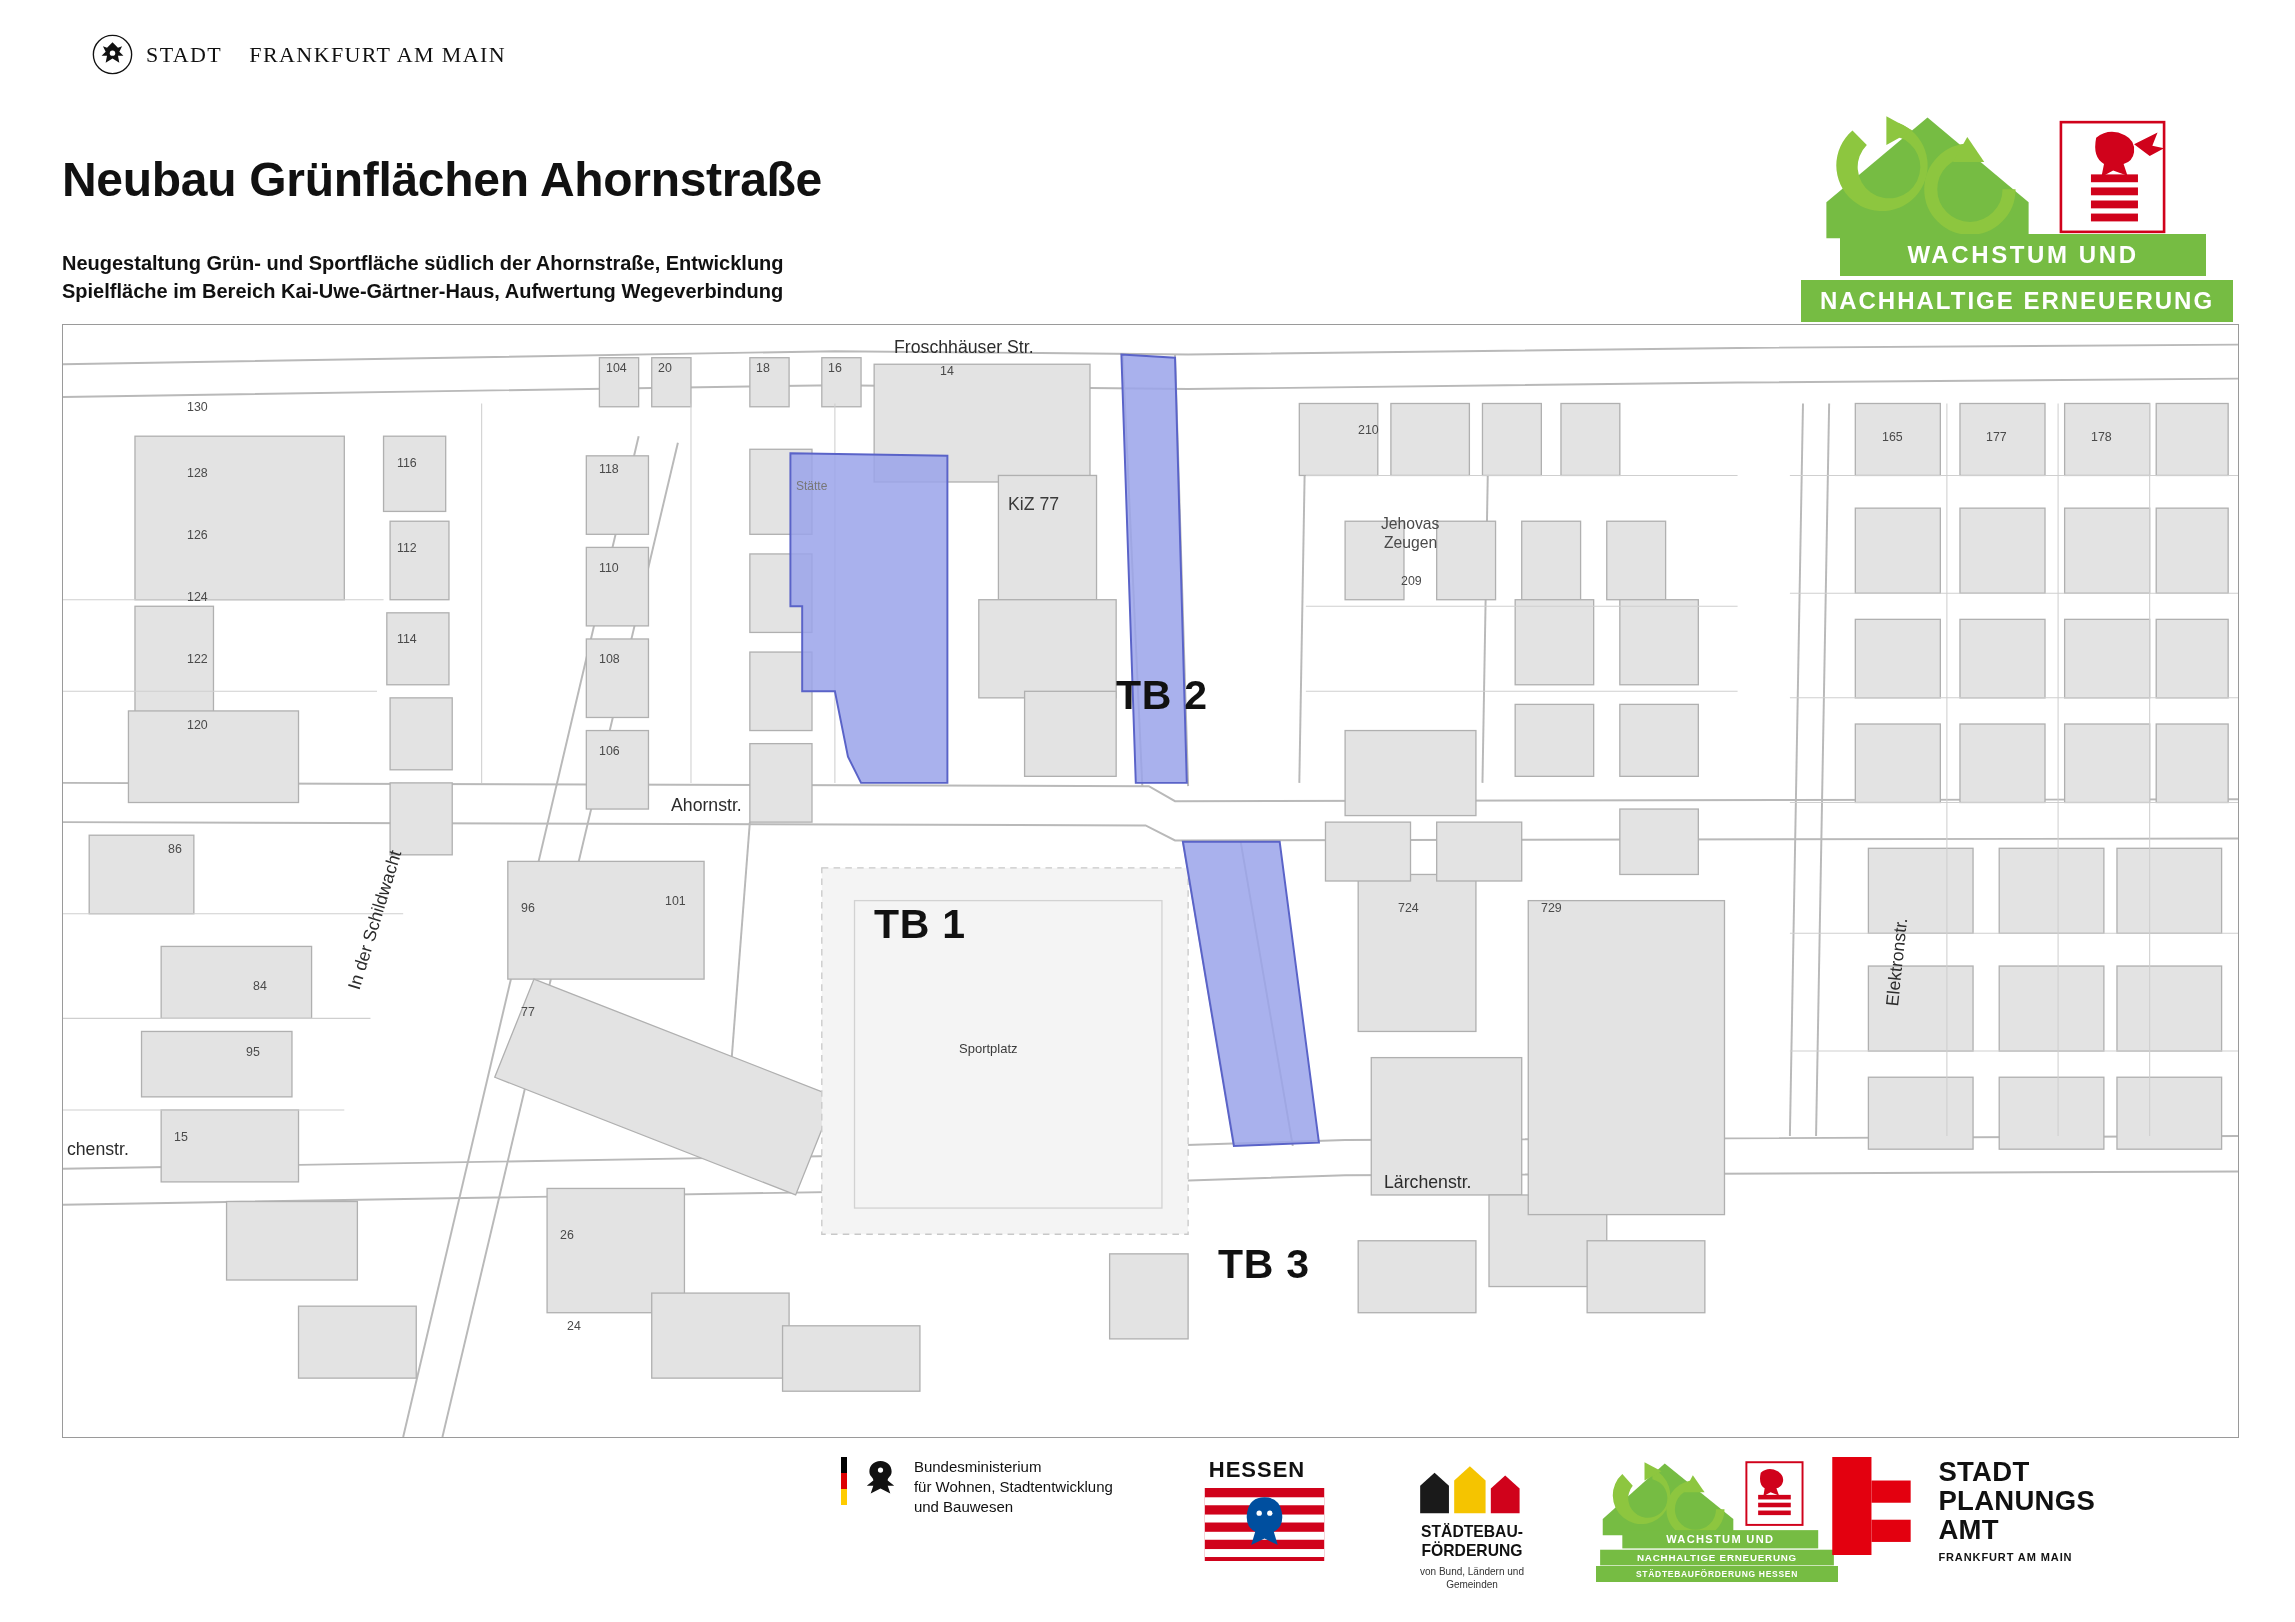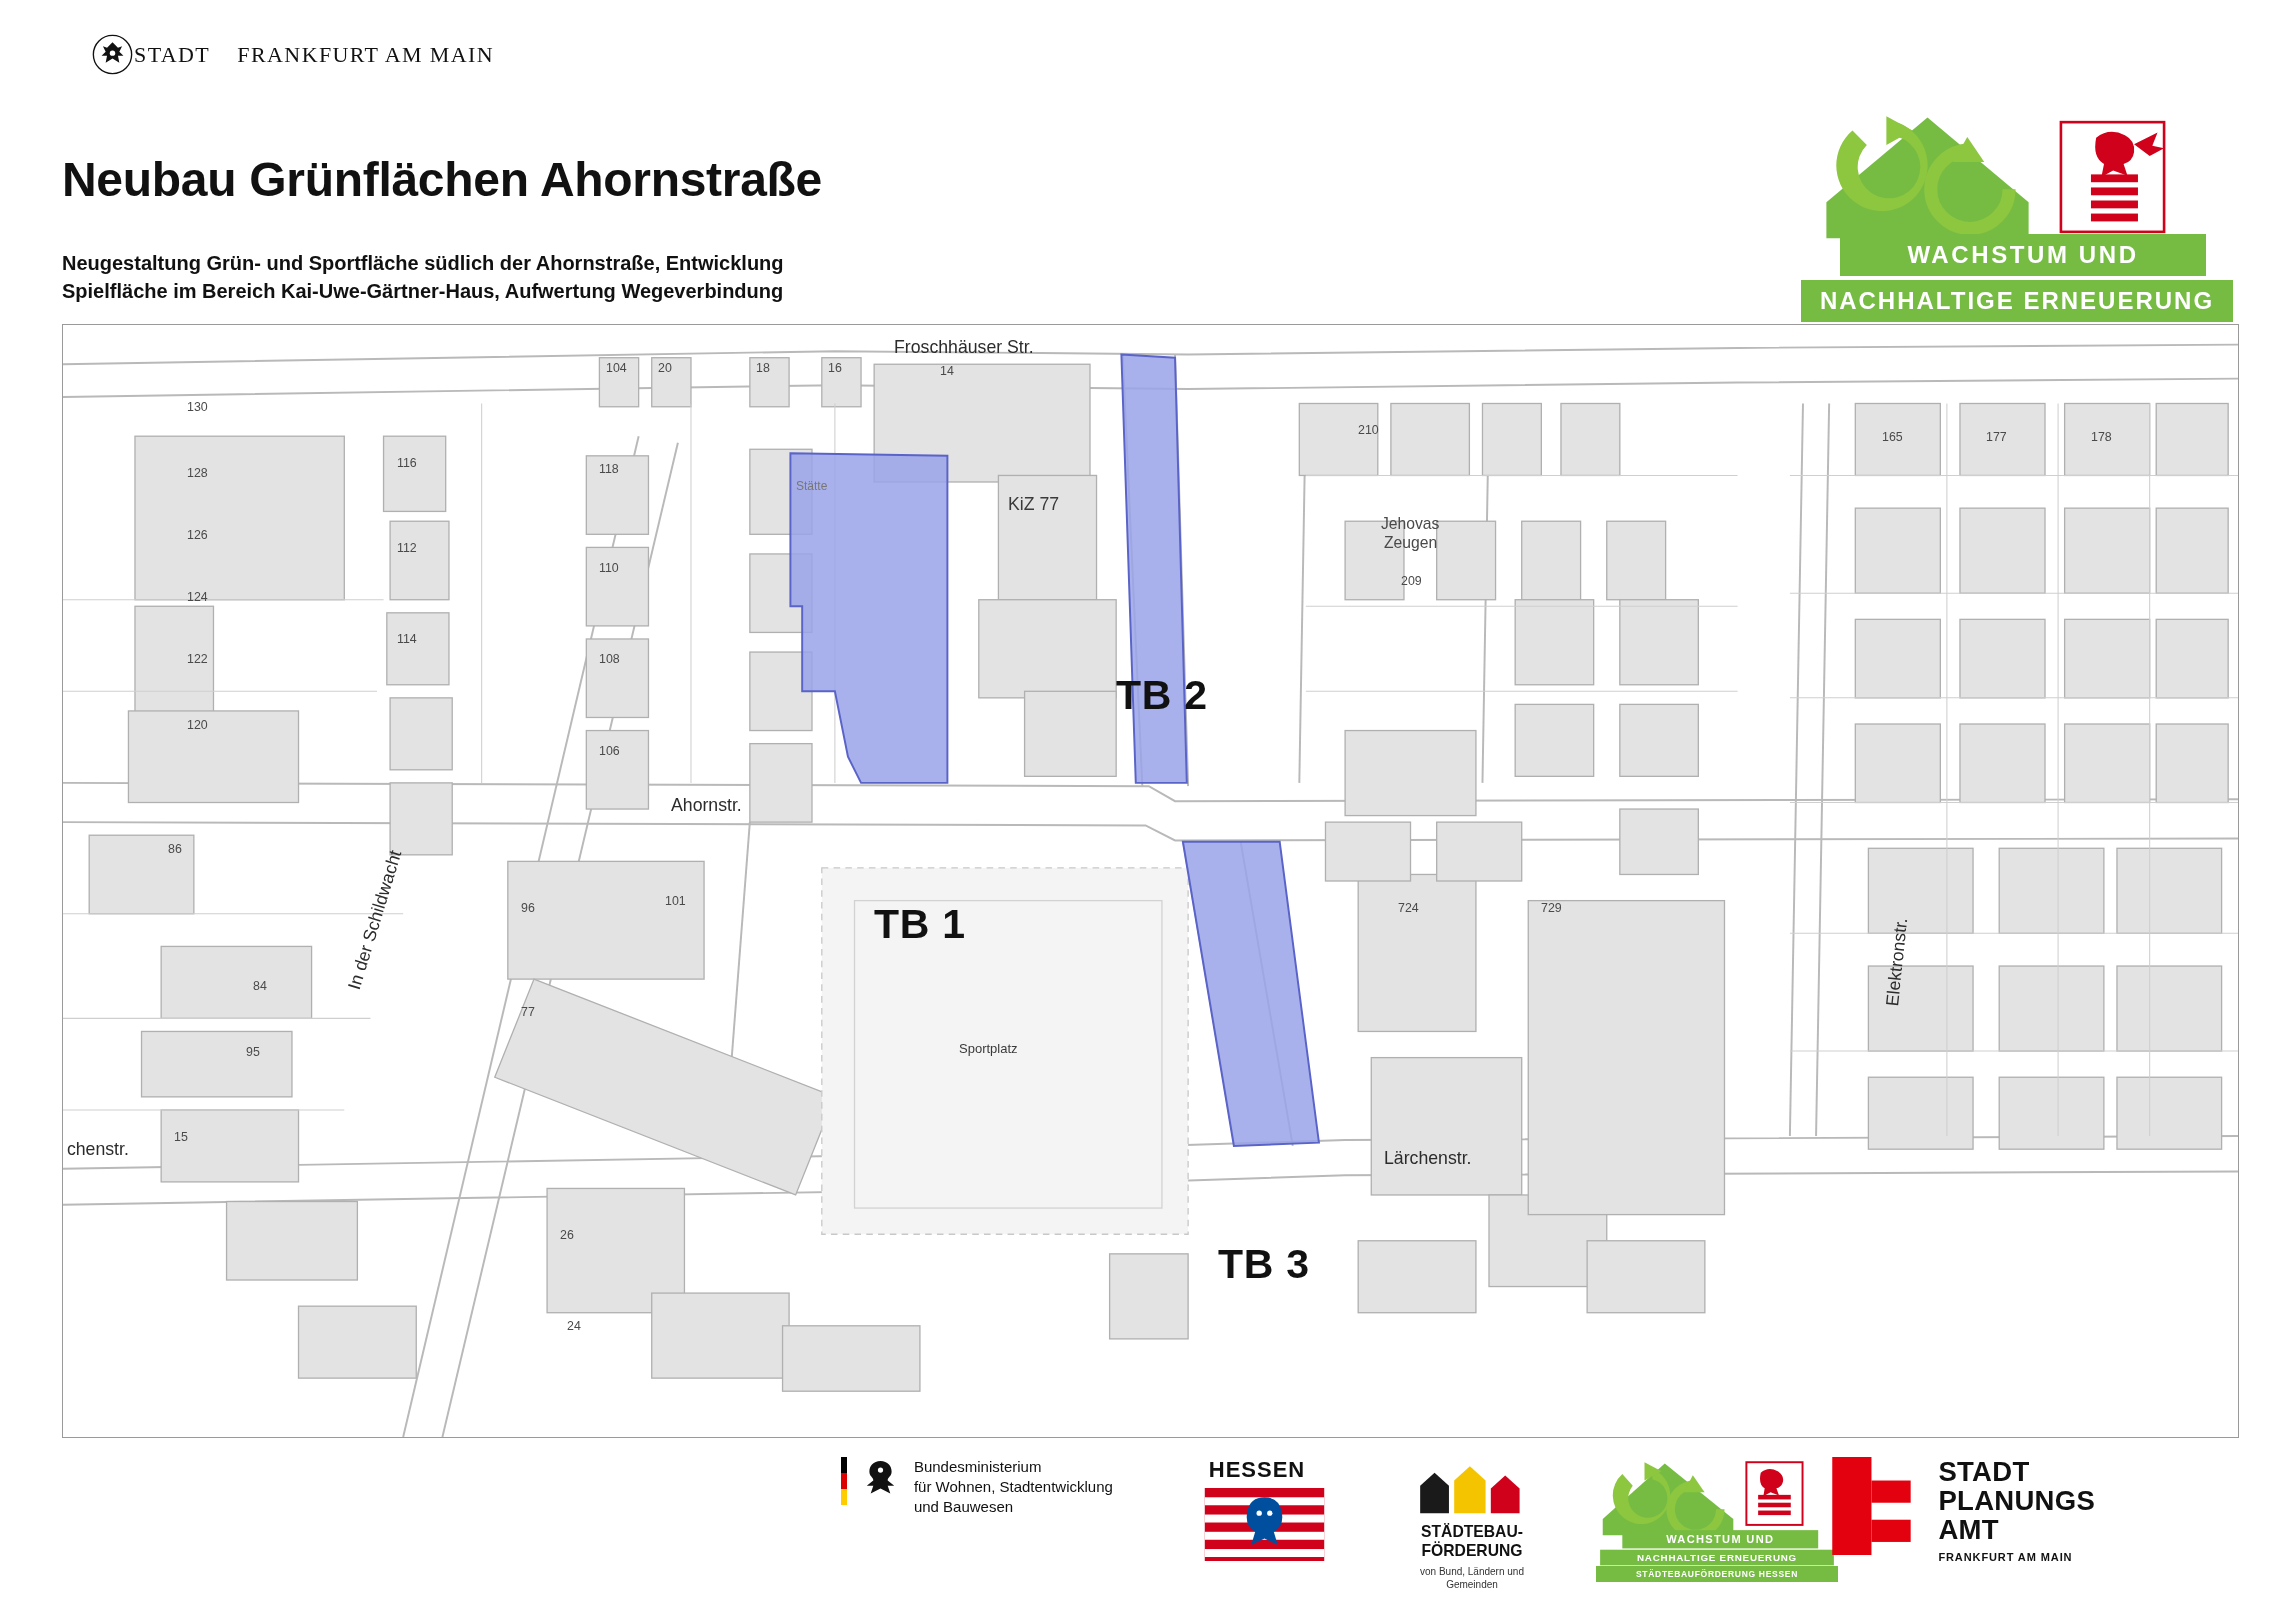--- a/index.html
+++ b/index.html
@@ -8,21 +8,21 @@
     background:#ffffff;
     font-family:"Liberation Sans", sans-serif;
     color:#1a1a1a;
     overflow:hidden;
     position:relative;
   }
 
   
   #header{position:absolute;left:0;top:0;width:2295px;height:324px;}
 
-  .city-logo{position:absolute;left:92px;top:34px;display:flex;align-items:center;gap:1px;text-align:right;}
+  .city-logo{position:absolute;left:92px;top:34px;display:flex;align-items:center;gap:13px;text-align:right;}
   .city-logo .eagle{width:41px;height:41px;}
   .city-logo .city-text{
     font-family:"Liberation Serif", serif;
     font-size:22px;letter-spacing:1.4px;color:#111;white-space:nowrap;
   }
 
   #kicker{
     position:absolute;left:62px;top:119px;
     font-size:31px;font-weight:bold;color:#111;letter-spacing:-0.1px;
   }
@@ -304,21 +304,21 @@
       <path d="M1712 790 L1860 790 L1920 1250 L1790 1255 Z"></path>
     </g>
   </svg>
 
   <div class="tb-label" style="left:811px;top:576px;">TB 1</div>
   <div class="tb-label" style="left:1053px;top:347px;">TB 2</div>
   <div class="tb-label" style="left:1155px;top:916px;">TB 3</div>
 
   <div class="street-label" style="left:831px;top:11.8px;">Froschhäuser Str.</div>
   <div class="street-label" style="left:608px;top:470px;">Ahornstr.</div>
-  <div class="street-label" style="left:1321px;top:823px;">Lärchenstr.</div>
+  <div class="street-label" style="left:1321px;top:847px;">Lärchenstr.</div>
   <div class="street-label" style="left:281px;top:661px;transform:rotate(-73deg);transform-origin:left top;">In der Schildwacht</div>
   <div class="street-label" style="left:1819px;top:680px;transform:rotate(-84deg);transform-origin:left top;">Elektronstr.</div>
   <div class="street-label" style="left:3.9px;top:814px;">chenstr.</div>
 
   <div class="place-label" style="left:896px;top:716px;">Sportplatz</div>
   <div class="place-label" style="left:945px;top:169px;font-size:17.7px;">KiZ 77</div>
   <div class="small-label" style="left:1318px;top:190px;font-size:15.7px;">Jehovas</div>
   <div class="small-label" style="left:1321px;top:209px;font-size:15.7px;">Zeugen</div>
   <div class="small-label" style="left:733px;top:154px;font-size:12px;color:#777;">Stätte</div>
 

